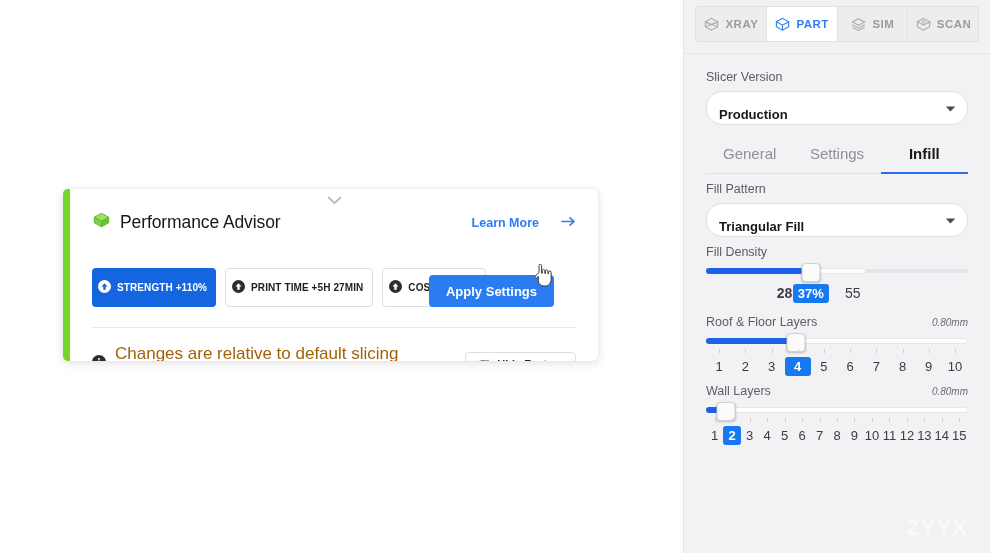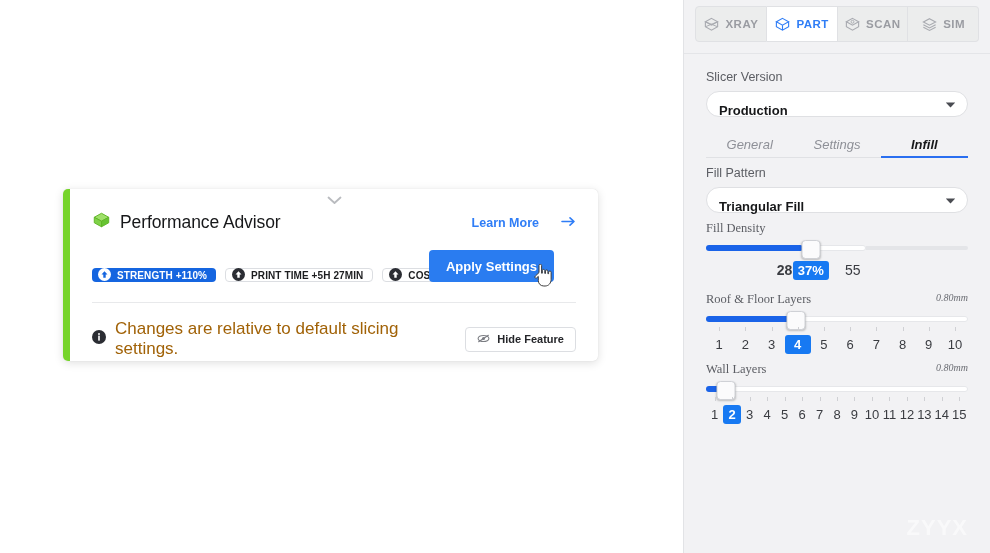--- a/index.html
+++ b/index.html
@@ -56,21 +56,21 @@
     color: #2f7df6; font-size: 12.5px; font-weight: 600;
     cursor: pointer; white-space: nowrap;
   }
 
   .advisor-metrics {
     display: flex; align-items: center; gap: 9px;
     margin-top: 18px;
   }
   .metric {
     display: flex; align-items: center; gap: 6px;
-    height: 14px; padding: 0 9px 0 6px;
+    height: 39px; padding: 0 9px 0 6px;
     border-radius: 4px;
     font-size: 10px; font-weight: 700; letter-spacing: 0.1px;
     white-space: nowrap;
   }
   .metric.primary { background: #1565e0; color: #ffffff; }
   .metric.plain {
     background: #ffffff; color: #1c1d1f;
     border: 1px solid #dcdee2;
   }
   .metric .arrow-badge { display: block; flex: 0 0 auto; }
@@ -141,48 +141,47 @@
     height: 1px; background: #e4e5e8; margin-top: 11px;
   }
 
   .panel-inner { padding: 16px 22px 0 22px; }
 
   .field-label {
     font-size: 12.5px; color: #5b5d63; margin-bottom: 7px;
   }
   .select {
     position: relative;
-    height: 26px; background: #ffffff;
+    height: 34px; background: #ffffff;
     border: 1px solid #dfe0e3; border-radius: 16px;
     display: flex; align-items: center;
     padding: 12px 28px 0 12px;
     font-size: 13px; font-weight: 700; color: #17181a;
     cursor: pointer;
   }
   .select .caret {
     position: absolute; right: 11px; top: 50%; transform: translateY(-50%);
   }
 
   
   .sub-tabs {
     display: flex; margin-top: 20px;
     border-bottom: 1px solid #e0e1e4;
   }
   .sub-tab {
-    flex: 1; text-align: center; padding-bottom: 4px;
-    font-size: 13px; color: #8e9097; cursor: pointer;
-    border-bottom: 2.5px solid transparent; margin-bottom: -1px; font-style: italic;
+    flex: 1; text-align: center; padding-bottom: 10px;
+    font-size: 15px; color: #8e9097; cursor: pointer;
+    border-bottom: 2.5px solid transparent; margin-bottom: -1px;
   }
   .sub-tab.active { color: #17181a; font-weight: 700; border-bottom-color: #2a6ff0; }
 
   .section { margin-top: 8px; }
   .section-head {
-    display: flex; align-items: flex-start; justify-content: space-between;
+    display: flex; align-items: center; justify-content: space-between;
     margin-bottom: 7px;
-    font-family: Liberation Serif, serif;
   }
   .section-label { font-size: 12.5px; color: #5b5d63; }
   .section-value { font-size: 10px; color: #6a6c72; font-style: italic; }
 
   
   .slider { position: relative; height: 10px; }
   .slider .track {
     position: absolute; left: 0; right: 0; top: 2px; height: 6px;
     background: #ffffff; border-radius: 3px;
     box-shadow: inset 0 0 0 1px #e6e7ea;
@@ -387,37 +386,37 @@
             <path d="M2.8 6.8 L2.8 12.6 L10 16.6 L17.2 12.6 L17.2 6.8" fill="none" stroke="#2f7df6" stroke-width="1.3"></path>
             <path d="M10 10.8 L10 16.6" fill="none" stroke="#2f7df6" stroke-width="1.3"></path>
           </svg>
         </span>
         <span>PART</span>
       </div>
 
       <div class="mode-tab">
         <span>
           <svg width="17" height="17" viewBox="0 0 20 20">
+            <path d="M10 3.2 L17.2 7 L10 10.8 L2.8 7 Z" fill="none" stroke="#a8aab0" stroke-width="1.3"></path>
+            <path d="M2.8 10.2 L10 14 L17.2 10.2" fill="none" stroke="#a8aab0" stroke-width="1.3"></path>
+            <path d="M2.8 13.2 L10 17 L17.2 13.2" fill="none" stroke="#a8aab0" stroke-width="1.3"></path>
+          </svg>
+        </span>
+        <span>SIM</span>
+      </div>
+
+      <div class="mode-tab">
+        <span>
+          <svg width="17" height="17" viewBox="0 0 20 20">
             <path d="M10 2.8 L17.2 6.8 L10 10.8 L2.8 6.8 Z" fill="none" stroke="#a8aab0" stroke-width="1.3"></path>
             <path d="M2.8 6.8 L2.8 12.6 L10 16.6 L17.2 12.6 L17.2 6.8" fill="none" stroke="#a8aab0" stroke-width="1.3"></path>
             <circle cx="10" cy="6.8" r="1.7" fill="none" stroke="#a8aab0" stroke-width="1.1"></circle>
           </svg>
         </span>
         <span>SCAN</span>
-      </div>
-
-      <div class="mode-tab">
-        <span>
-          <svg width="17" height="17" viewBox="0 0 20 20">
-            <path d="M10 3.2 L17.2 7 L10 10.8 L2.8 7 Z" fill="none" stroke="#a8aab0" stroke-width="1.3"></path>
-            <path d="M2.8 10.2 L10 14 L17.2 10.2" fill="none" stroke="#a8aab0" stroke-width="1.3"></path>
-            <path d="M2.8 13.2 L10 17 L17.2 13.2" fill="none" stroke="#a8aab0" stroke-width="1.3"></path>
-          </svg>
-        </span>
-        <span>SIM</span>
       </div>
 
     </div>
 
     <div class="panel-divider"></div>
 
     <div class="panel-inner">
 
       <div class="field-label">Slicer Version</div>
       <div class="select">

